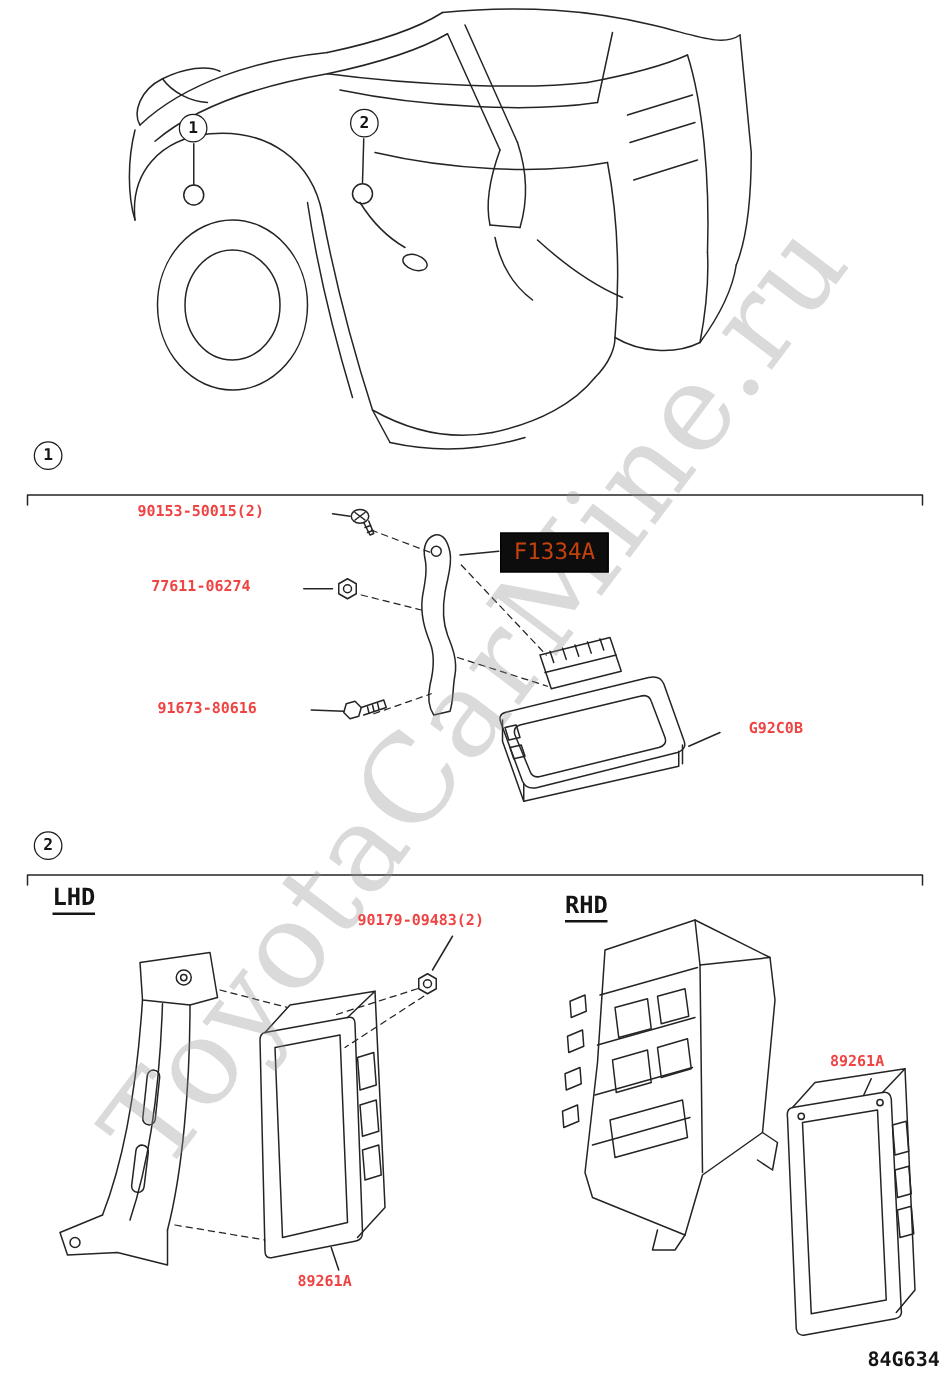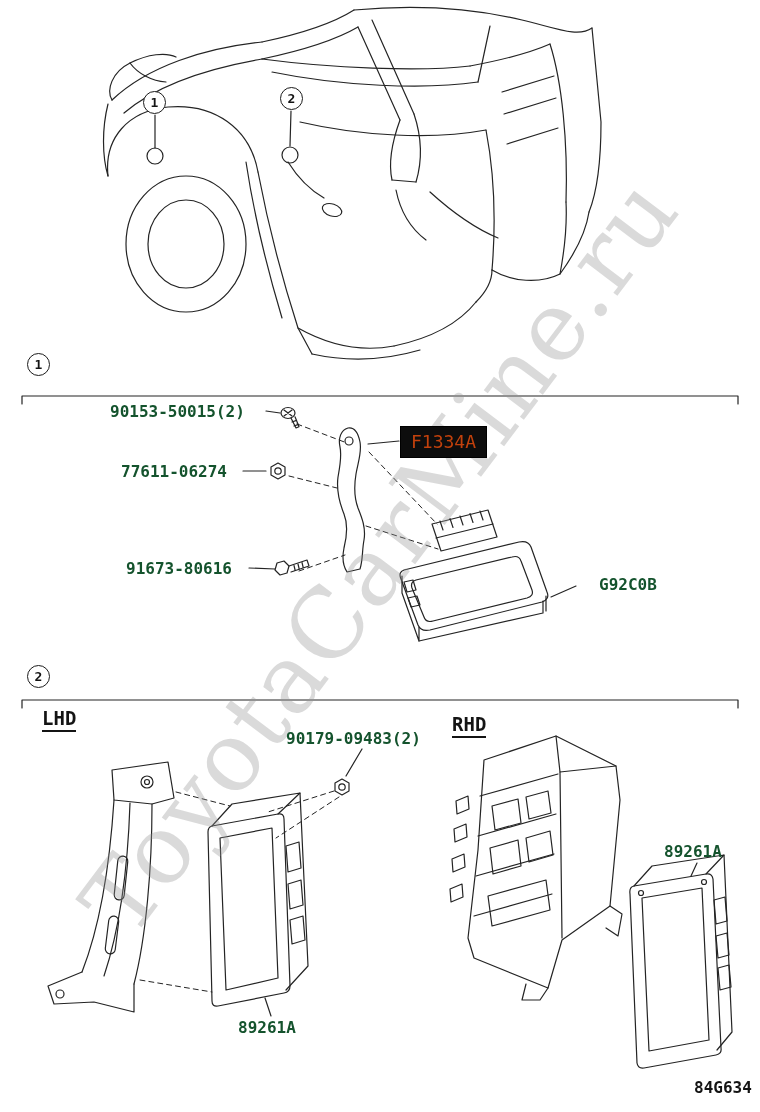--- a/index.html
+++ b/index.html
@@ -10,22 +10,22 @@
   }
   svg.art { position:absolute; left:0; top:0; z-index:1; }
   .watermark {
     position:absolute; left:50%; top:50%;
     transform:translate(-50%,-50%) rotate(-53deg);
     font-family:"DejaVu Serif", serif; font-size:96px; font-weight:400;
     color:rgba(150,150,150,0.35); white-space:nowrap; z-index:2;
     pointer-events:none; letter-spacing:2px;
   }
   .plabel {
-    position:absolute; z-index:3; font-size:16px; font-weight:bold;
-    white-space:nowrap; color:#14532d;text-align:center;
+    position:absolute; z-index:3; font-size:12px; font-weight:bold;
+    white-space:nowrap; color:#ef4444;text-align:center;
   }
   .plabel.link { cursor:pointer; }
   .highlight {
     position:absolute; z-index:3; background:#0d0d0d; color:#c2410c;
     font-size:18px; font-weight:normal; padding:4px 10px; line-height:1.2;
     border:1px solid #000; cursor:pointer;
   }
   .circnum {
     position:absolute; z-index:3; width:23px; height:23px; background:#fff;
     border:1.6px solid #1c1c1c; border-radius:50%;

